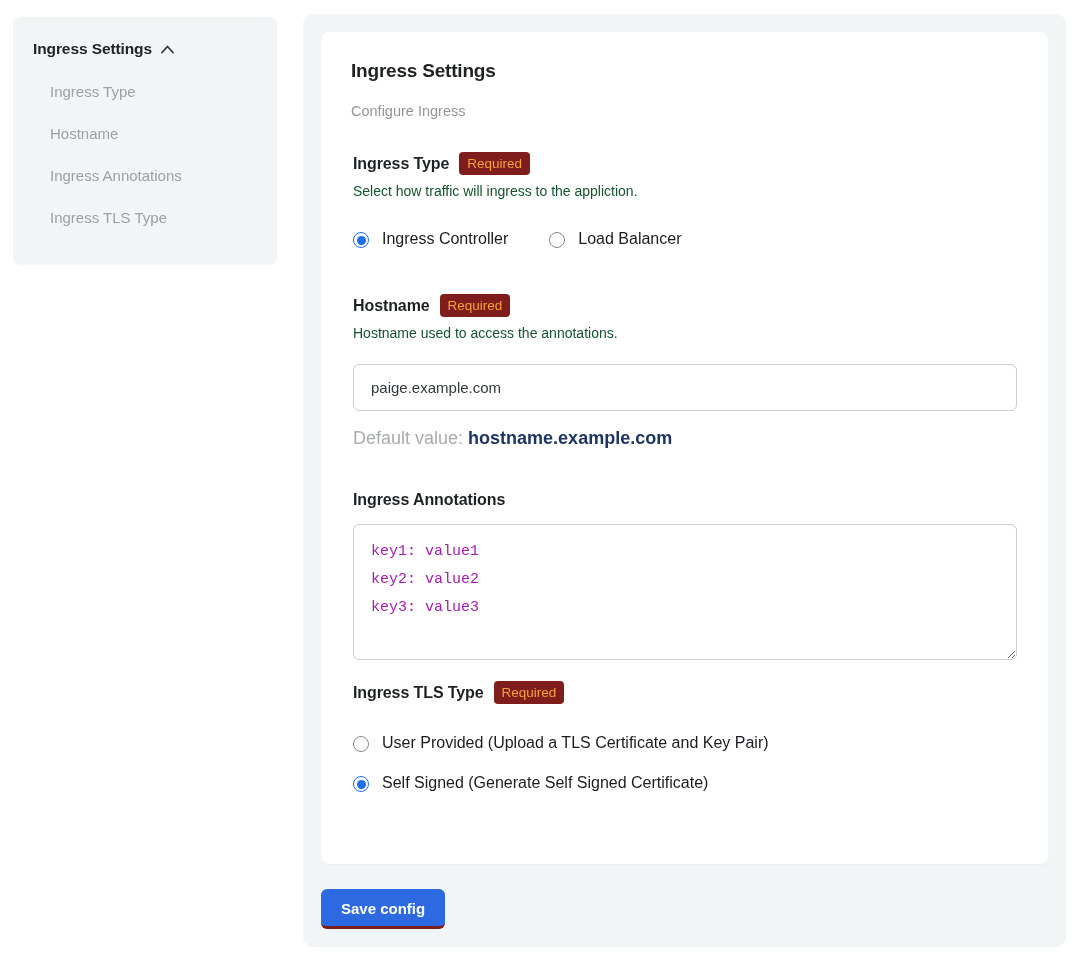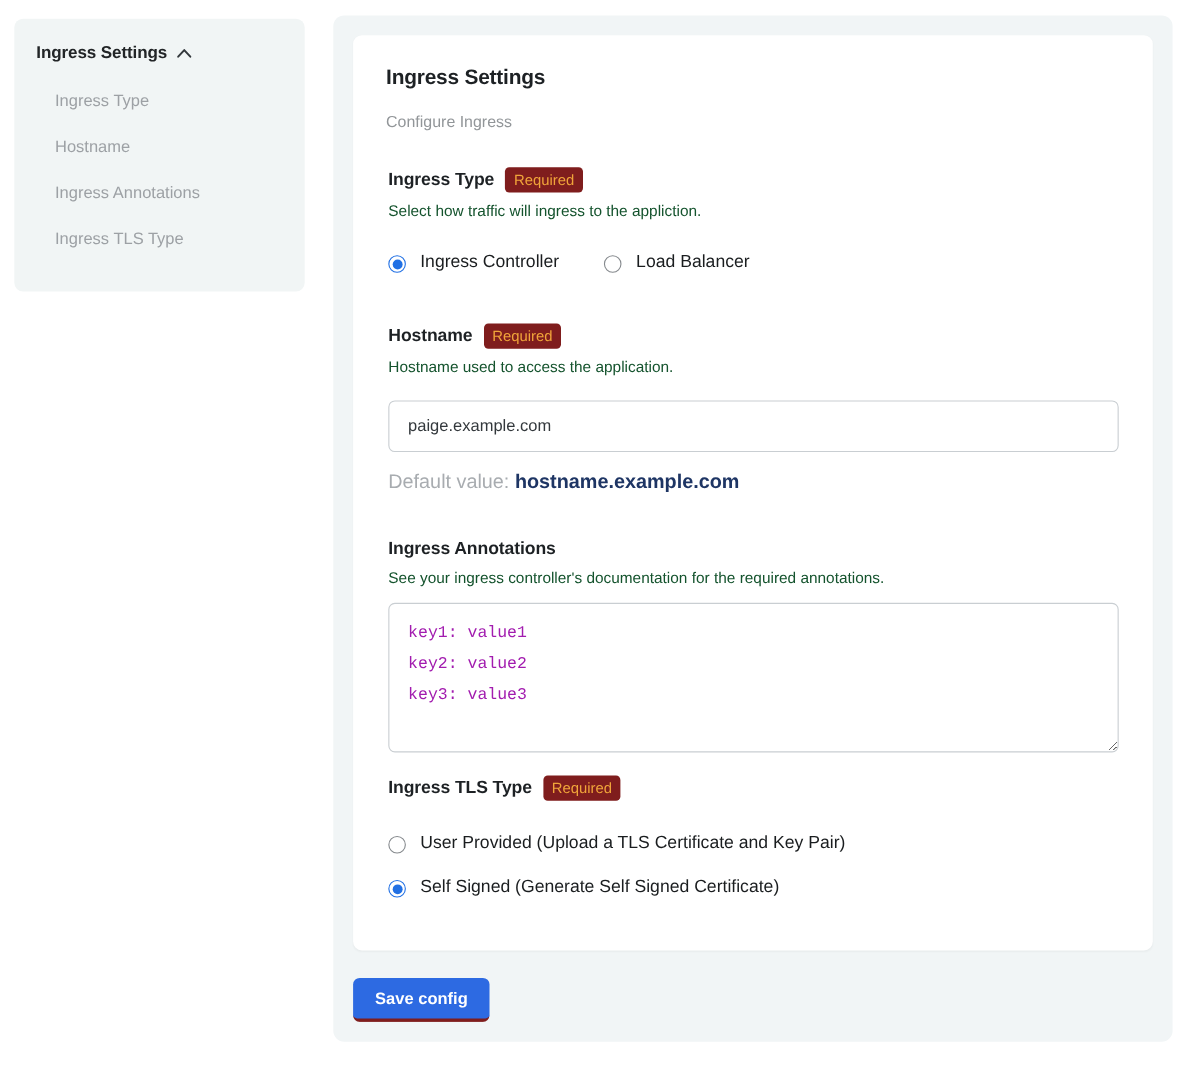--- a/index.html
+++ b/index.html
@@ -208,33 +208,32 @@
           <span class="radio-label">Load Balancer</span>
         </label>
       </div>
     </div>
 
     <div class="section section-hostname">
       <div class="label-row">
         <span class="section-label">Hostname</span>
         <span class="required-badge">Required</span>
       </div>
-      <div class="section-desc">Hostname used to access the application.</div>
+      <div class="section-desc">Hostname used to access the annotations.</div>
       <input class="text-input" type="text" value="paige.example.com" style="">
       <div class="default-line">
         <span>Default value:</span>
         <span class="default-value">hostname.example.com</span>
       </div>
     </div>
 
     <div class="section section-annotations">
       <div class="label-row">
         <span class="section-label">Ingress Annotations</span>
       </div>
-      <div class="section-desc">See your ingress controller's documentation for the required annotations.</div>
       <textarea class="annotations-textarea" style="">key1: value1
 key2: value2
 key3: value3</textarea>
     </div>
 
     <div class="section section-tls">
       <div class="label-row">
         <span class="section-label">Ingress TLS Type</span>
         <span class="required-badge">Required</span>
       </div>

